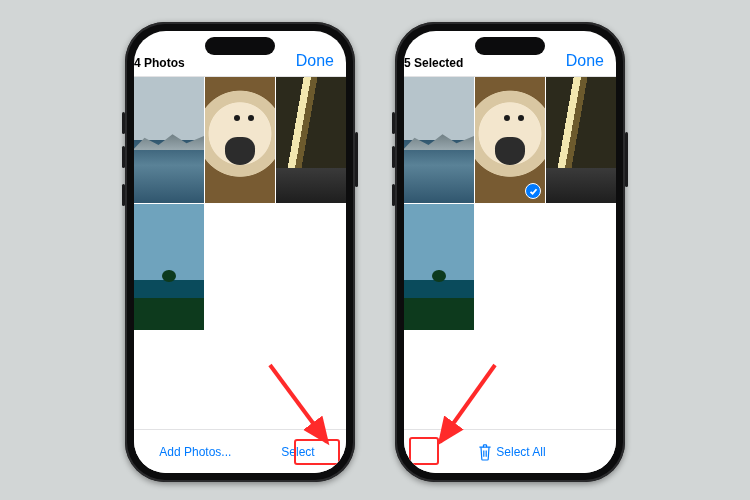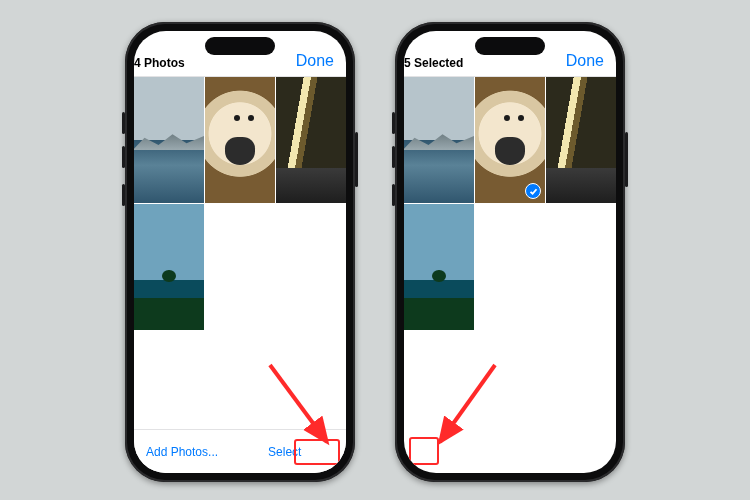--- a/index.html
+++ b/index.html
@@ -92,21 +92,21 @@
   .check{
     position:absolute;right:4px;bottom:4px;width:16px;height:16px;
     background:var(--ios-blue);border-radius:50%;border:1.5px solid #fff;
     display:flex;align-items:center;justify-content:center;
   }
   .check svg{width:9px;height:9px;stroke:#fff;stroke-width:2.5;fill:none;}
   
   .bottombar{
     position:absolute;left:0;right:0;bottom:0;height:44px;
     border-top:1px solid var(--light-border);
-    display:flex;align-items:center;justify-content:flex-start;
+    display:flex;align-items:center;justify-content:center;
     padding:0 12px;font-size:12px;background:#fff;
   }
   .bottombar .link{color:var(--ios-blue);}
   .trash{width:22px;height:22px;display:flex;align-items:center;justify-content:center;}
   .trash svg{width:16px;height:18px;stroke:var(--ios-blue);stroke-width:1.5;fill:none;}
   
   .hl{position:absolute;border:2.5px solid var(--red);border-radius:3px;pointer-events:none;}
   
   .arrow{position:absolute;pointer-events:none;}
   .arrow svg{overflow:visible;}
@@ -170,20 +170,32 @@
                   <path d="M2 6.5 L4.8 9 L10 3"></path>
                 </svg>
             </span>
           </div>
         </div>
         <div class="grid">
           <div class="thumb island row2"></div>
         </div>
       </div>
 
+      <div class="bottombar">
+        <span class="trash">
+          <svg viewBox="0 0 20 22">
+            <path d="M3 5 H17"></path>
+            <path d="M8 5 V3 a1 1 0 0 1 1 -1 h2 a1 1 0 0 1 1 1 V5"></path>
+            <path d="M5 5 L6 20 a1 1 0 0 0 1 1 h6 a1 1 0 0 0 1 -1 L15 5"></path>
+            <path d="M8.5 9 V17"></path>
+              <path d="M11.5 9 V17"></path>
+          </svg>
+        </span>
+        <span class="link">Select All</span>
+      </div>
 
       <div class="hl" style="left:5px;bottom:8px;width:30px;height:28px;"></div>
     </div>
   </div>
 
 </div>
 
 <div class="arrow" style="left:265px;top:360px;">
   <svg width="90" height="110">
     <defs>

